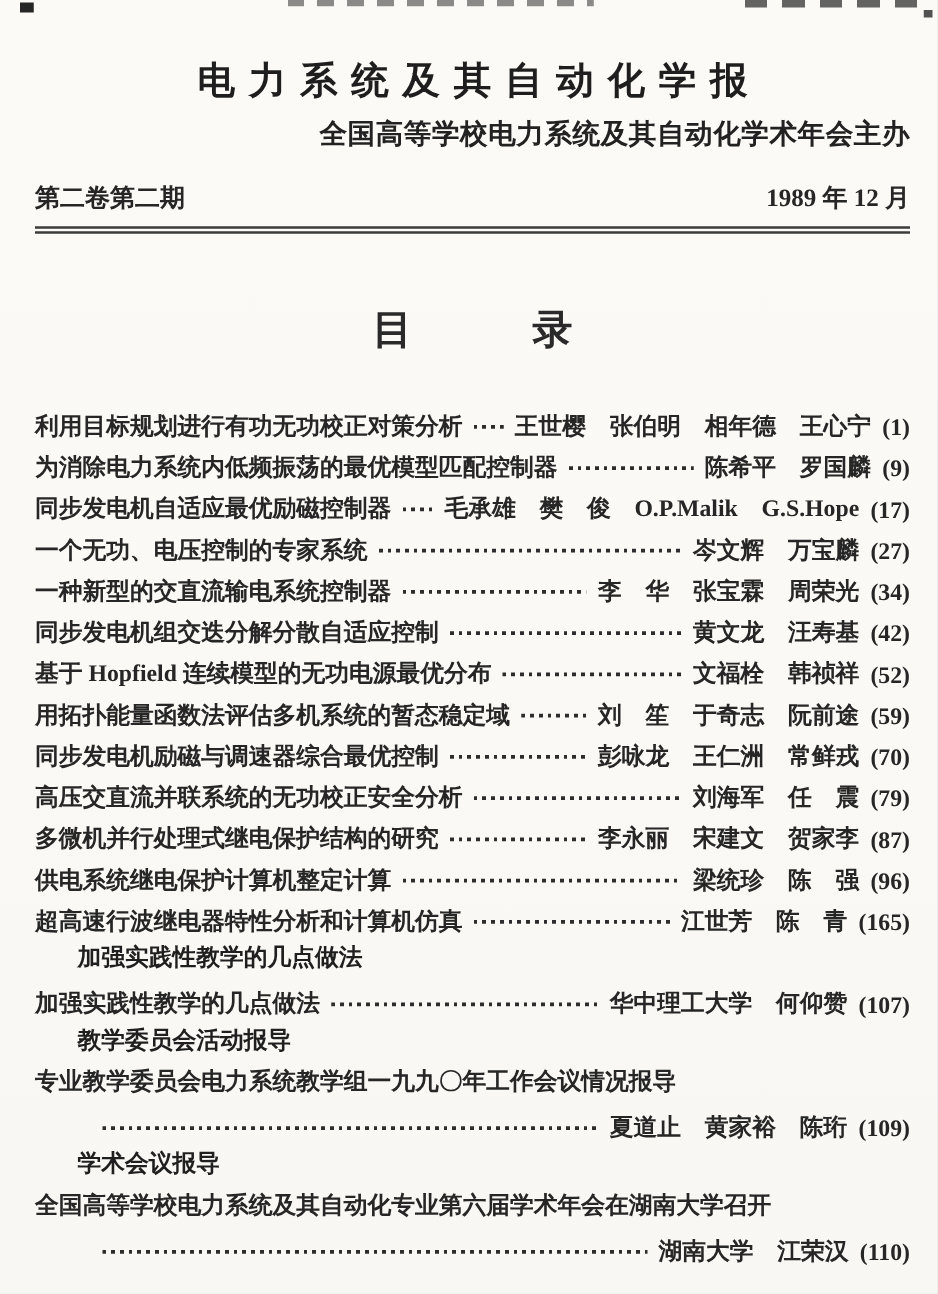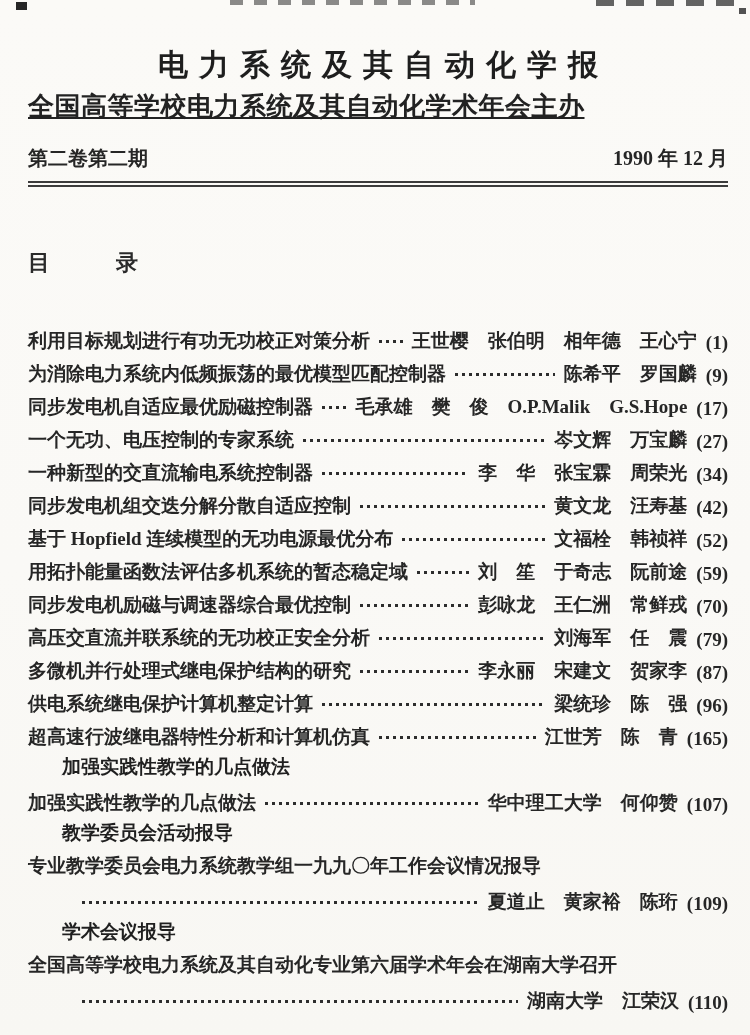--- a/index.html
+++ b/index.html
@@ -35,48 +35,47 @@
     font-family: "Liberation Sans", sans-serif;
     font-size: 30px;
     font-weight: 700;
     letter-spacing: 11px;
     text-indent: 11px;
     color: #1e1e1e;
     line-height: 34px;
   }
   .organizer {
     margin-top: 9px;
-    text-align: left;
-    font-size: 26px;
+    text-align: right;
+    font-size: 22px;
     font-weight: 600;
     letter-spacing: 0.5px;
     color: #222;
     line-height: 32px;
-    text-decoration: underline;
   }
   .vol-row {
     margin-top: 22px;
     display: flex;
     justify-content: space-between;
     align-items: flex-end;
     font-size: 20px;
     font-weight: 600;
     color: #262626;
   }
   .double-rule {
     margin-top: 9px;
     height: 6px;
     border-top: 2px solid #3c3c3c;
     border-bottom: 2px solid #3c3c3c;
   }
 
   .toc-title {
     margin-top: 58px;
-    text-align: left;
-    font-size: 22px;
+    text-align: center;
+    font-size: 32px;
     font-weight: 600;
     color: #2a2a2a;
     line-height: 36px;
   }
 
   .toc { margin-top: 40px; font-size: 19px; }
   .toc-row { height: 33px; display: flex; align-items: flex-end; white-space: nowrap; }
   .section-heading {
     height: 33px;
     line-height: 33px;
@@ -110,21 +109,21 @@
   <div class="artifact art-strip1"></div>
   <div class="artifact art-strip2"></div>
   <div class="artifact art-dot"></div>
 
   <div class="inner">
     <div class="journal-title">电力系统及其自动化学报</div>
     <div class="organizer">全国高等学校电力系统及其自动化学术年会主办</div>
 
     <div class="vol-row">
       <span>第二卷第二期</span>
-      <span>1990 年 12 月</span>
+      <span>1989 年 12 月</span>
     </div>
     <div class="double-rule"></div>
 
     <div class="toc-title">目　　　录</div>
 
     <div class="toc">
 
 
       <div class="toc-row">
         <span class="entry-title">利用目标规划进行有功无功校正对策分析</span>

